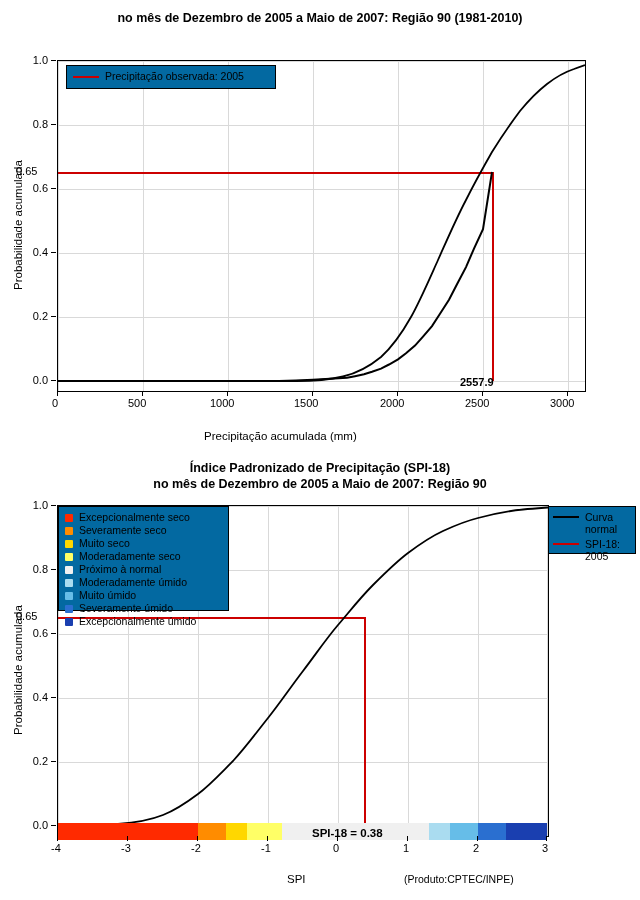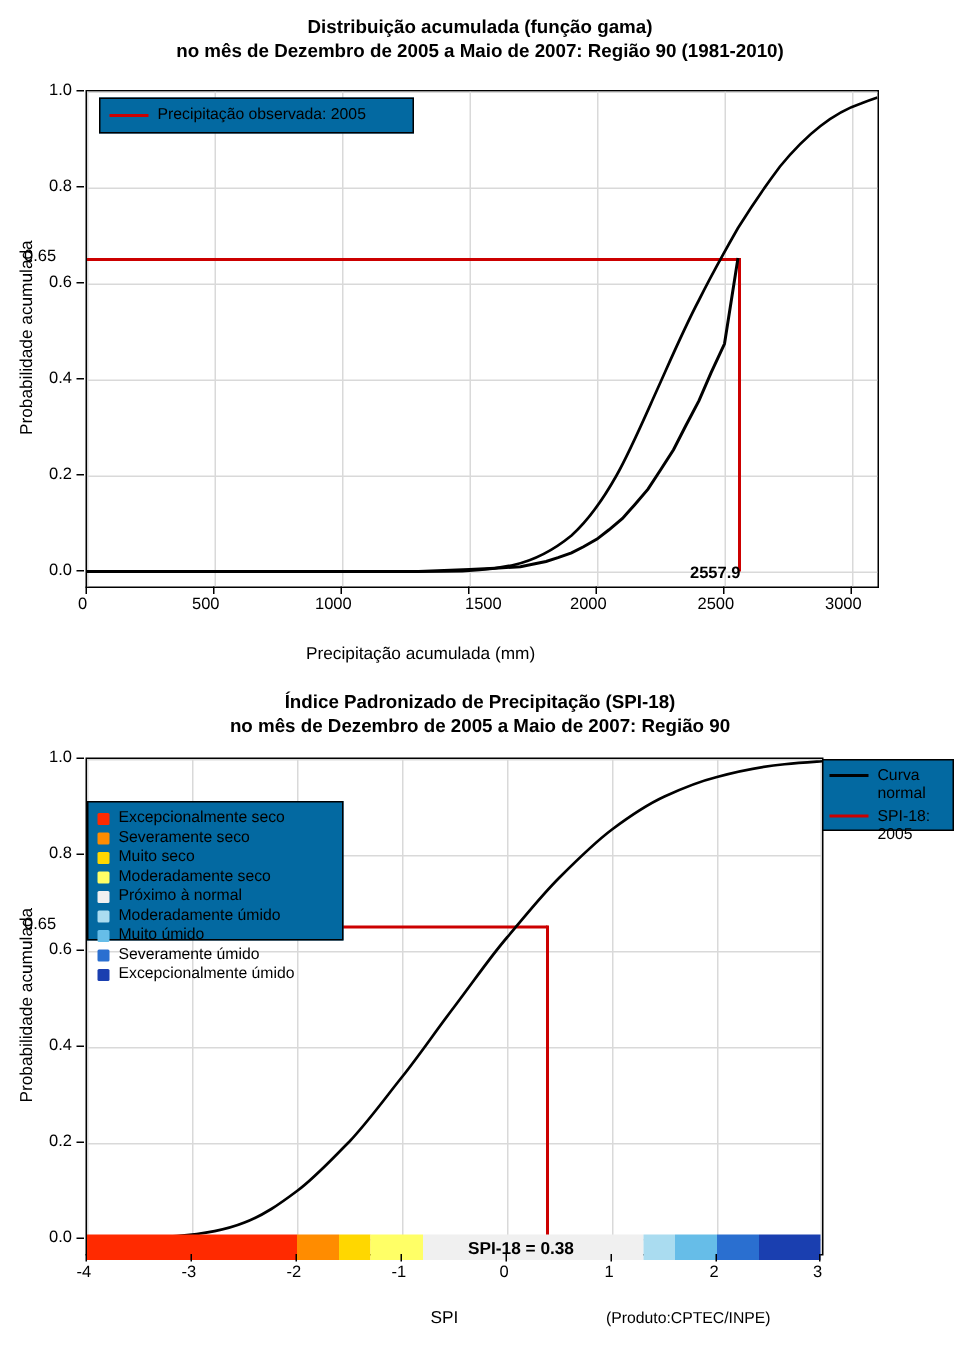--- a/index.html
+++ b/index.html
@@ -111,21 +111,20 @@
     font-size:10.5px;
     white-space:nowrap;
   }
   svg.curve{position:absolute;left:0;top:0;overflow:visible;}
 </style>
 </head>
 <body>
 
 <div class="panel" id="panel-top">
   <div class="title">
-    <div>Distribuição acumulada (função gama)</div>
     <div>no mês de Dezembro de 2005 a Maio de 2007: Região 90 (1981-2010)</div>
   </div>
 
   <div class="plotbox" id="top-plot" style="left:57px;top:60px;width:527px;height:330px;">
 
     <div class="gridline v" style="left:0px;"></div>
     <div class="gridline v" style="left:85px;"></div>
     <div class="gridline v" style="left:170px;"></div>
     <div class="gridline v" style="left:255px;"></div>
     <div class="gridline v" style="left:340px;"></div>
@@ -162,21 +161,21 @@
   <div class="tickmark x" style="left:142px;top:391px;"></div>
   <div class="tickmark x" style="left:227px;top:391px;"></div>
   <div class="tickmark x" style="left:312px;top:391px;"></div>
   <div class="tickmark x" style="left:397px;top:391px;"></div>
   <div class="tickmark x" style="left:482px;top:391px;"></div>
   <div class="tickmark x" style="left:567px;top:391px;"></div>
 
   <div class="tick-label" style="left:52px;top:397px;">0</div>
   <div class="tick-label" style="left:128px;top:397px;">500</div>
   <div class="tick-label" style="left:210px;top:397px;">1000</div>
-  <div class="tick-label" style="left:310px;top:397px;">1500</div>
+  <div class="tick-label" style="left:294px;top:397px;">1500</div>
   <div class="tick-label" style="left:380px;top:397px;">2000</div>
   <div class="tick-label" style="left:465px;top:397px;">2500</div>
   <div class="tick-label" style="left:550px;top:397px;">3000</div>
 
   <div class="tickmark y" style="left:51px;top:380px;"></div>
   <div class="tickmark y" style="left:51px;top:316px;"></div>
   <div class="tickmark y" style="left:51px;top:252px;"></div>
   <div class="tickmark y" style="left:51px;top:188px;"></div>
   <div class="tickmark y" style="left:51px;top:124px;"></div>
   <div class="tickmark y" style="left:51px;top:60px;"></div>
@@ -291,21 +290,21 @@
   <div class="tick-label ytick" style="left:16px;top:177px;width:32px;">0.6</div>
   <div class="tick-label ytick" style="left:16px;top:113px;width:32px;">0.8</div>
   <div class="tick-label ytick" style="left:16px;top:49px;width:32px;">1.0</div>
 
   <div class="ytick-red" style="left:16px;top:160px;width:32px;">0.65</div>
 
   <div class="axis-title" style="left:287px;top:423px;">SPI</div>
   <div class="axis-title ylabel-rot" style="left:12px;top:285px;">Probabilidade acumulada</div>
   <div class="produto" style="left:404px;top:423px;">(Produto:CPTEC/INPE)</div>
 
-  <div class="legend" style="left:58px;top:56px;width:171px;height:93px;margin-top:28px;">
+  <div class="legend" style="left:58px;top:56px;width:171px;height:105px;">
     <div class="row">
       <span class="dot" style="background:#ff2a00;"></span>
       <span class="txt">Excepcionalmente seco</span>
     </div>
     <div class="row">
       <span class="dot" style="background:#ff8c00;"></span>
       <span class="txt">Severamente seco</span>
     </div>
     <div class="row">
       <span class="dot" style="background:#ffd700;"></span>

